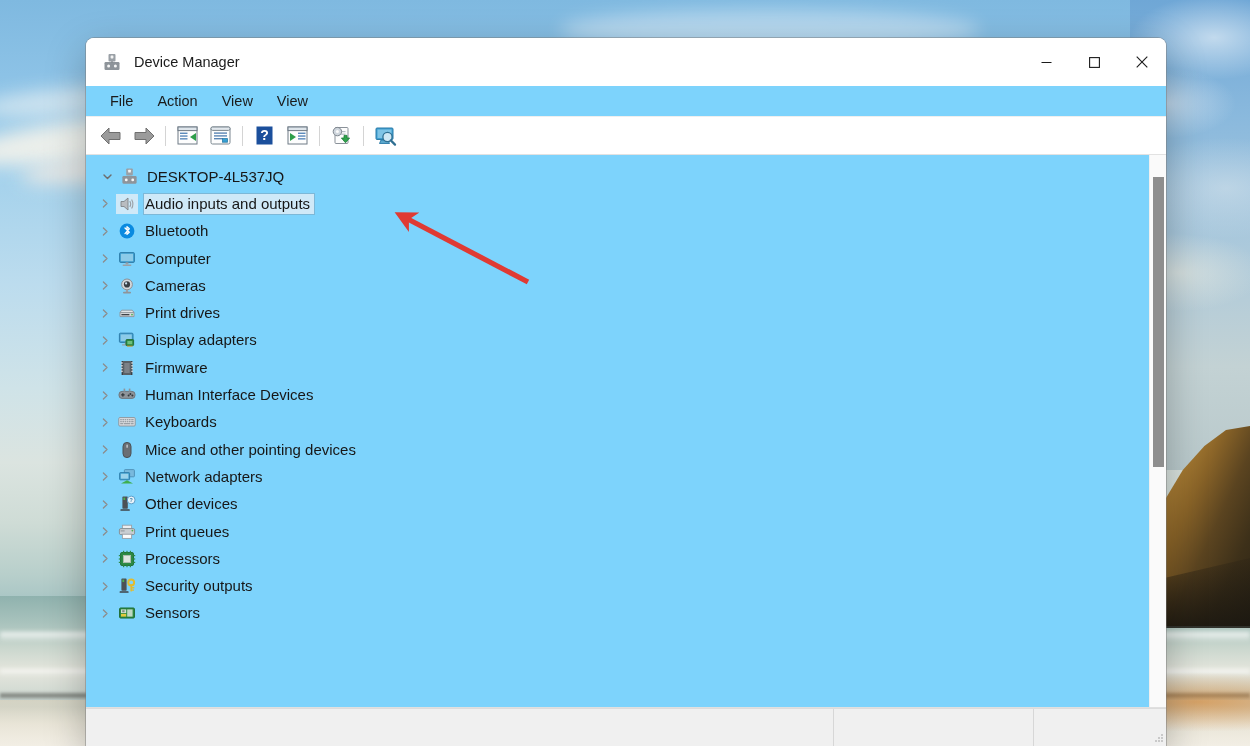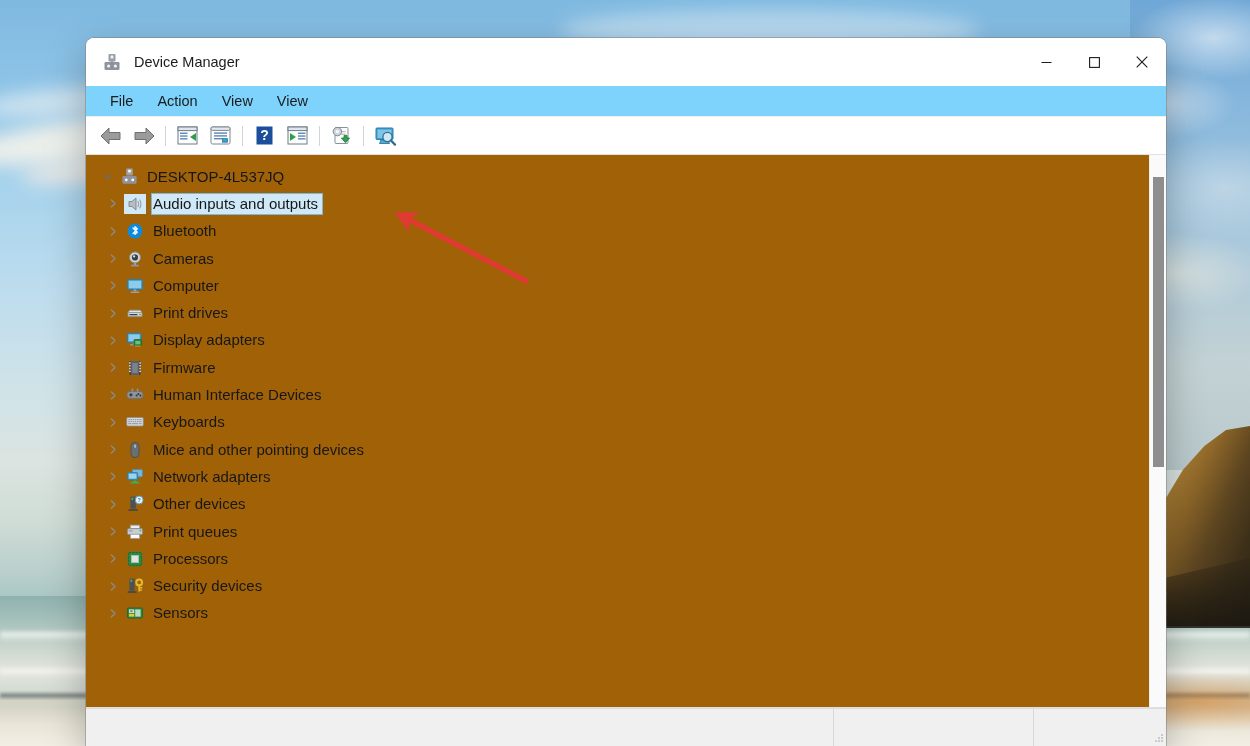--- a/index.html
+++ b/index.html
@@ -134,21 +134,21 @@
     width:33px; height:30px;
     display:flex; align-items:center; justify-content:center;
     cursor:default; border-radius:3px;
   }
   .tsep { width:1px; height:20px; background:#d4d4d4; margin:0 5px; }
 
   
   #body {
     flex:1 1 auto;
     display:flex;
-    background:#a16207;
+    background:#7dd3fc;
     position:relative;
     overflow:hidden;
     border-bottom:1px solid #e0e0e0;
   }
   #tree {
     flex:1 1 auto;
     padding-top:8px;
     position:relative;
     overflow:hidden;
   }
@@ -168,21 +168,21 @@
     width:22px; flex:0 0 22px; height:20px;
     display:flex; align-items:center; justify-content:center;
     margin-right:6px;
   }
   .row .lbl {
     font-size:15px; color:#171717;
     font-family:"Liberation Sans", sans-serif;
     padding:1px 4px 2px 1px;
   }
   .row.root { padding-left:10px; }
-  .row.child { padding-left:16px; }
+  .row.child { padding-left:8px; }
   .row.sel .lbl {
     background:#cfe9f8;
     outline:1px solid #7cb8d8;
   }
   .row.sel .ico { background:#cfe9f8; }
 
   
   #scrollbar {
     width:17px; flex:0 0 17px;
     background:#ffffff;
@@ -415,45 +415,45 @@
         </div>
 
         <div class="row child">
           <span class="chev">
             <svg width="10" height="11" viewBox="0 0 10 11">
                 <path d="M3.4 2 L7 5.5 L3.4 9" fill="none" stroke="#8c8c8c" stroke-width="1.3" stroke-linecap="round" stroke-linejoin="round"></path>
               </svg>
           </span>
           <span class="ico">
             <svg width="18" height="18" viewBox="0 0 18 18">
+              <rect x="1.6" y="2.6" width="14.8" height="9.8" rx="1" fill="#3f9fd0" stroke="#2d7ca9" stroke-width="1"></rect>
+              <rect x="2.9" y="3.8" width="12.2" height="7.4" fill="#8ccbe9"></rect>
+              <rect x="7.6" y="12.4" width="2.8" height="2" fill="#9aa0a6"></rect>
+              <rect x="4.6" y="14.4" width="8.8" height="1.5" rx=".7" fill="#9aa0a6"></rect>
+            </svg>
+          </span>
+          <span class="lbl">Computer</span>
+        </div>
+
+        <div class="row child">
+          <span class="chev">
+            <svg width="10" height="11" viewBox="0 0 10 11">
+                <path d="M3.4 2 L7 5.5 L3.4 9" fill="none" stroke="#8c8c8c" stroke-width="1.3" stroke-linecap="round" stroke-linejoin="round"></path>
+              </svg>
+          </span>
+          <span class="ico">
+            <svg width="18" height="18" viewBox="0 0 18 18">
               <circle cx="9" cy="7.4" r="5.4" fill="#d5d8db" stroke="#8b9096" stroke-width="1"></circle>
               <circle cx="9" cy="7.4" r="3.1" fill="#3a3f45"></circle>
               <circle cx="8.1" cy="6.4" r="1.1" fill="#cfe6f5"></circle>
               <rect x="7.9" y="12.4" width="2.2" height="2.6" fill="#9aa0a6"></rect>
               <rect x="5" y="14.8" width="8" height="1.8" rx=".8" fill="#8e949a"></rect>
             </svg>
           </span>
           <span class="lbl">Cameras</span>
-        </div>
-
-        <div class="row child">
-          <span class="chev">
-            <svg width="10" height="11" viewBox="0 0 10 11">
-                <path d="M3.4 2 L7 5.5 L3.4 9" fill="none" stroke="#8c8c8c" stroke-width="1.3" stroke-linecap="round" stroke-linejoin="round"></path>
-              </svg>
-          </span>
-          <span class="ico">
-            <svg width="18" height="18" viewBox="0 0 18 18">
-              <rect x="1.6" y="2.6" width="14.8" height="9.8" rx="1" fill="#3f9fd0" stroke="#2d7ca9" stroke-width="1"></rect>
-              <rect x="2.9" y="3.8" width="12.2" height="7.4" fill="#8ccbe9"></rect>
-              <rect x="7.6" y="12.4" width="2.8" height="2" fill="#9aa0a6"></rect>
-              <rect x="4.6" y="14.4" width="8.8" height="1.5" rx=".7" fill="#9aa0a6"></rect>
-            </svg>
-          </span>
-          <span class="lbl">Computer</span>
         </div>
 
         <div class="row child">
           <span class="chev">
             <svg width="10" height="11" viewBox="0 0 10 11">
                 <path d="M3.4 2 L7 5.5 L3.4 9" fill="none" stroke="#8c8c8c" stroke-width="1.3" stroke-linecap="round" stroke-linejoin="round"></path>
               </svg>
           </span>
           <span class="ico">
             <svg width="18" height="18" viewBox="0 0 18 18">
@@ -672,21 +672,21 @@
             <svg width="18" height="18" viewBox="0 0 18 18">
               <rect x="3.4" y="1.6" width="5.2" height="12.2" rx=".8" fill="#4c5156"></rect>
               <rect x="4.4" y="2.6" width="1.8" height="2.4" fill="#4caf50"></rect>
               <rect x="1.6" y="14.2" width="9" height="1.6" rx=".6" fill="#3e4347"></rect>
               <circle cx="13.2" cy="5.4" r="2.9" fill="none" stroke="#e3bb2e" stroke-width="2"></circle>
               <rect x="12.4" y="7.4" width="1.7" height="7" fill="#e3bb2e"></rect>
               <rect x="14.1" y="10" width="2.2" height="1.5" fill="#e3bb2e"></rect>
               <rect x="14.1" y="12.4" width="1.8" height="1.4" fill="#e3bb2e"></rect>
             </svg>
           </span>
-          <span class="lbl">Security devices</span>
+          <span class="lbl">Security outputs</span>
         </div>
 
         <div class="row child">
           <span class="chev">
             <svg width="10" height="11" viewBox="0 0 10 11">
                 <path d="M3.4 2 L7 5.5 L3.4 9" fill="none" stroke="#8c8c8c" stroke-width="1.3" stroke-linecap="round" stroke-linejoin="round"></path>
               </svg>
           </span>
           <span class="ico">
             <svg width="18" height="18" viewBox="0 0 18 18">

